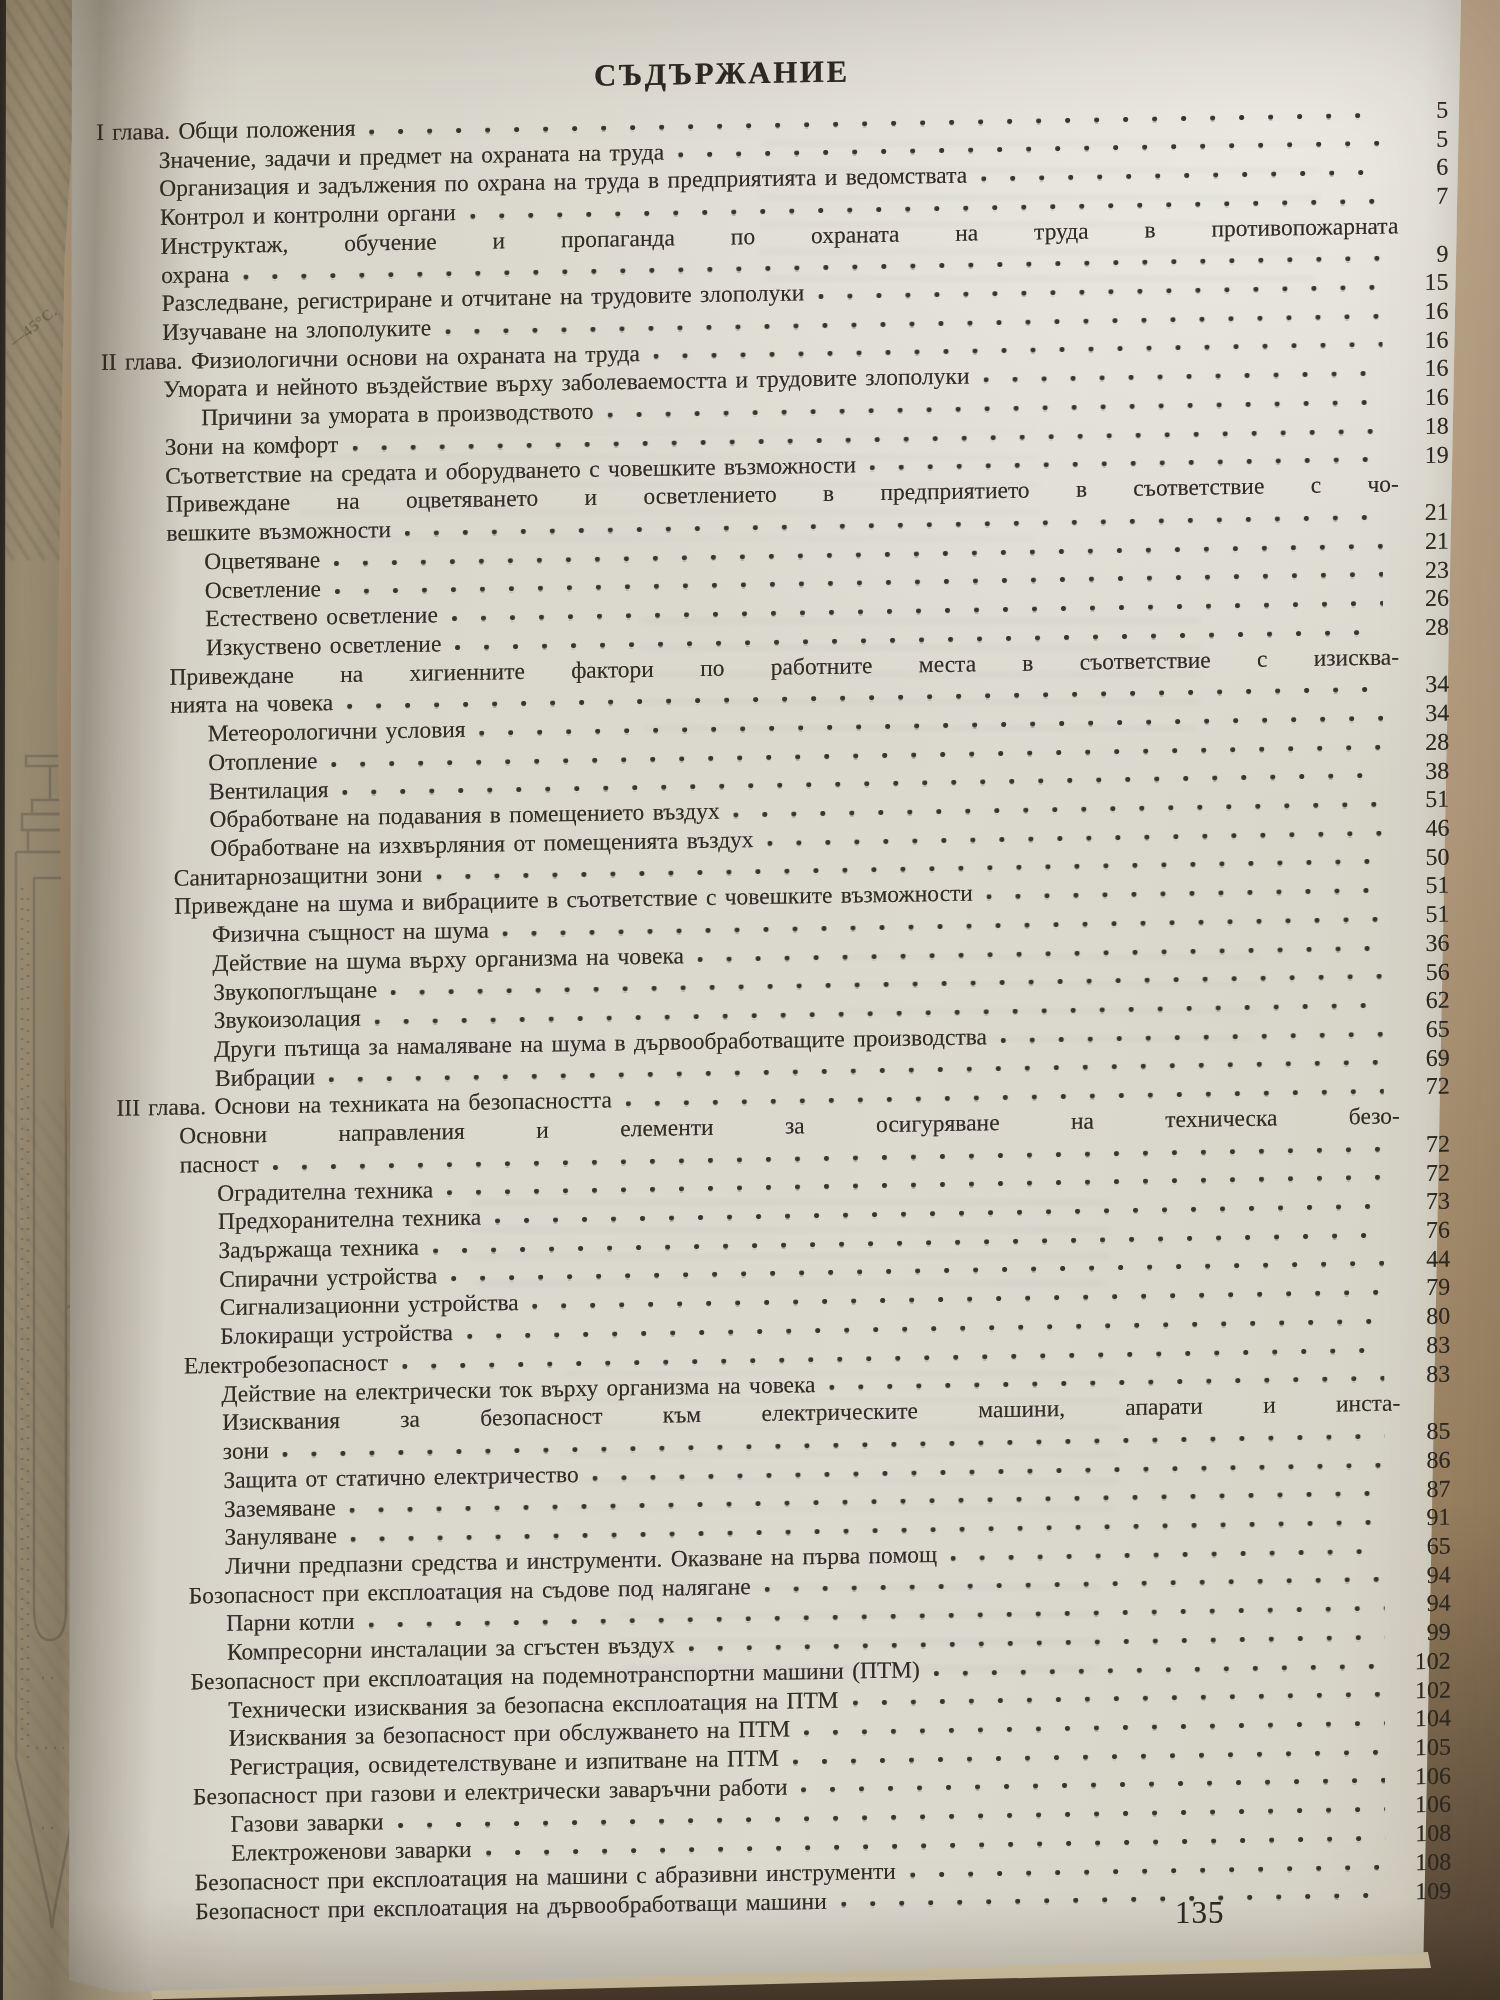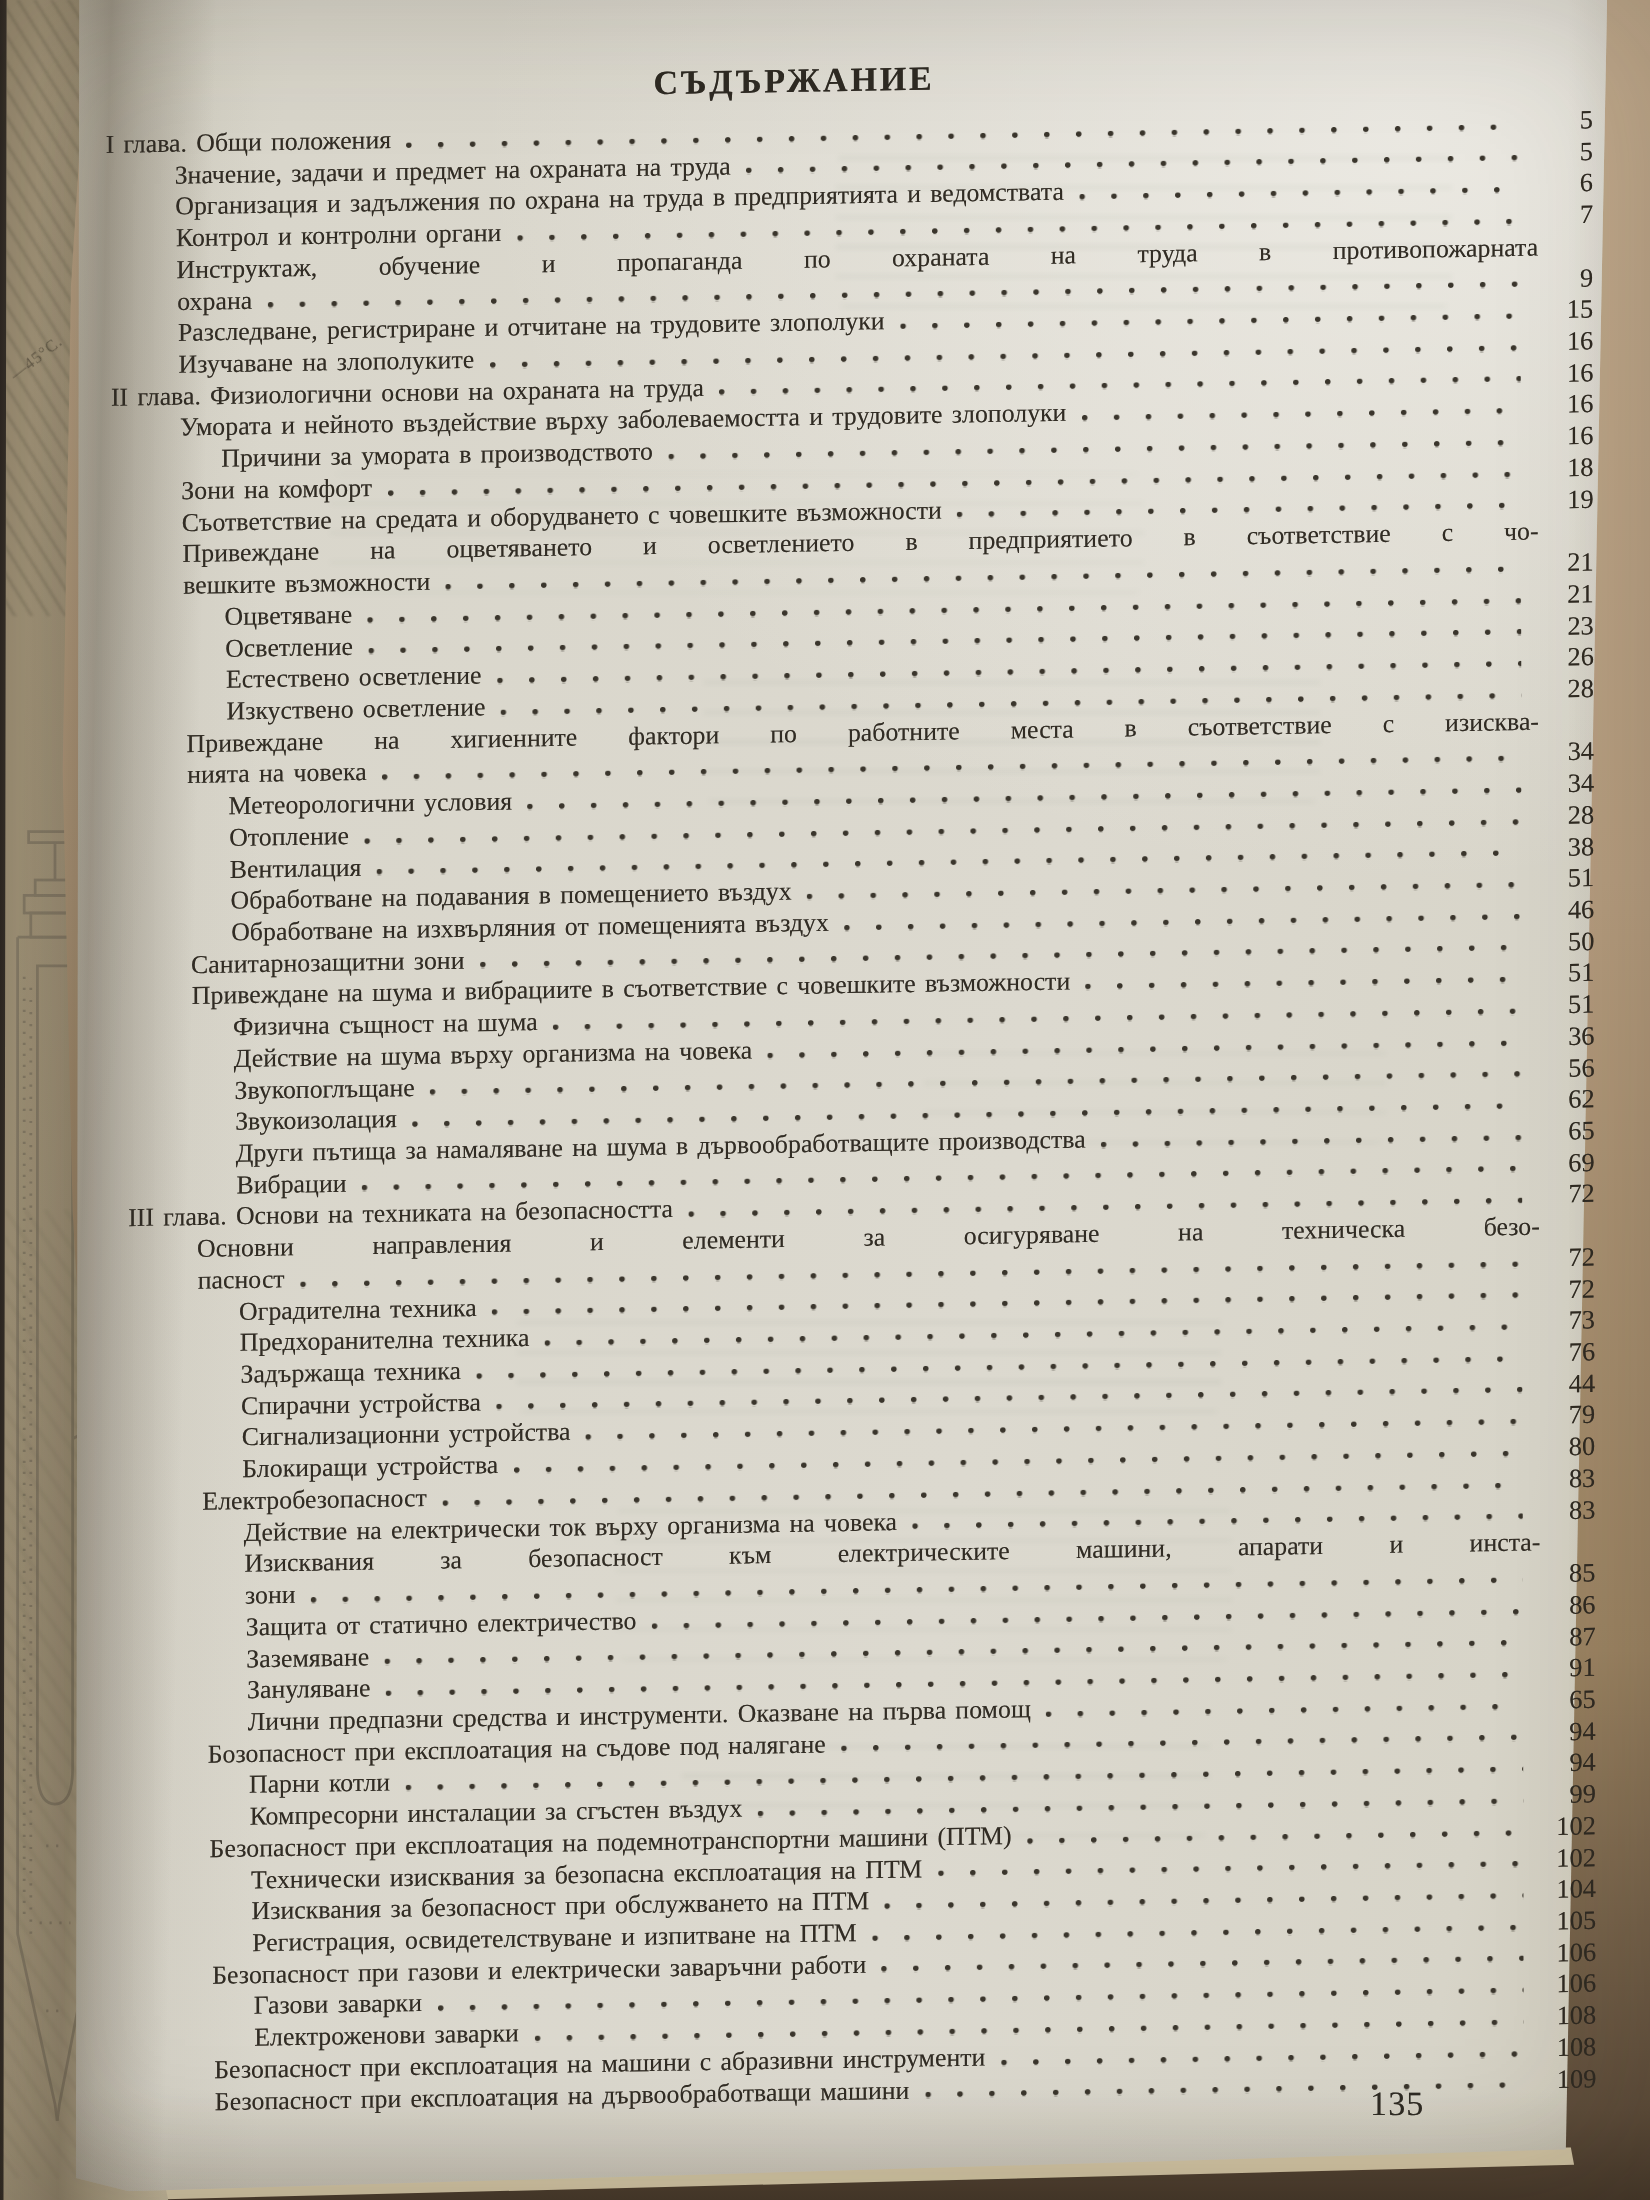--- a/index.html
+++ b/index.html
@@ -68,21 +68,21 @@
   .row.lv0{padding-left:0;}
   .row.lv1{padding-left:62px;}
   .row.lv2{padding-left:99px;}
   .dots{flex:1 1 auto;min-width:0;height:6px;align-self:flex-end;
     margin:0 12px 7px 14px;
     background-image:radial-gradient(circle at 2.5px 2.5px,#3a352c 2.1px,rgba(0,0,0,0) 3px);
     background-size:29px 6px;background-repeat:repeat-x;}
   .p{width:54px;text-align:right;font-size:24px;color:#2f2a22;}
   .row.nodots .t{flex:1 1 auto;white-space:normal;text-align:justify;text-align-last:justify;padding-right:50px;}
 
-  .folio{position:absolute;left:1175px;top:1895px;width:120px;text-align:right;
+  .folio{position:absolute;left:1175px;top:1895px;width:120px;text-align:left;
     font-size:31px;color:#2e2a23;letter-spacing:1px;text-shadow:0 0 .6px rgba(46,42,36,.5);}
 
   .vignette{position:absolute;inset:0;pointer-events:none;
     box-shadow:inset 0 0 140px rgba(45,35,22,.22);}
 </style>
 </head>
 <body>
 
 <div class="stage">
   <div class="backdrop"></div>

